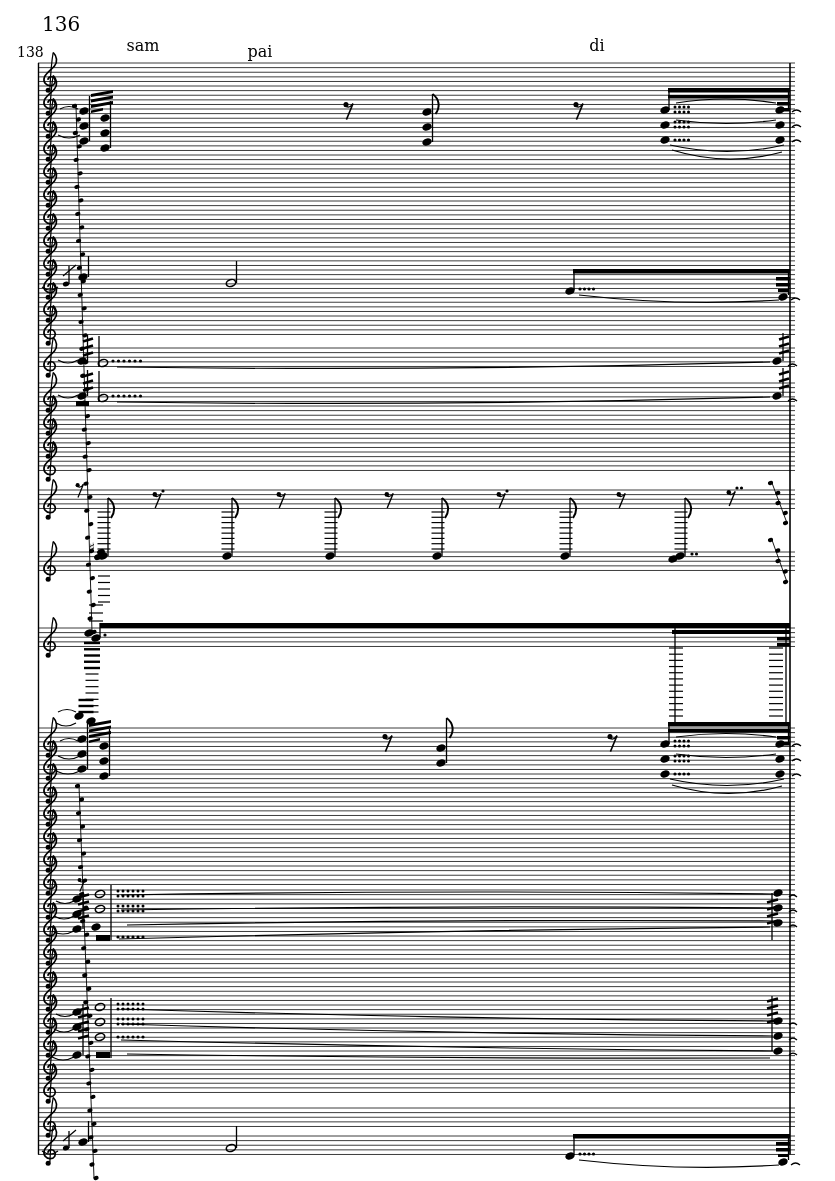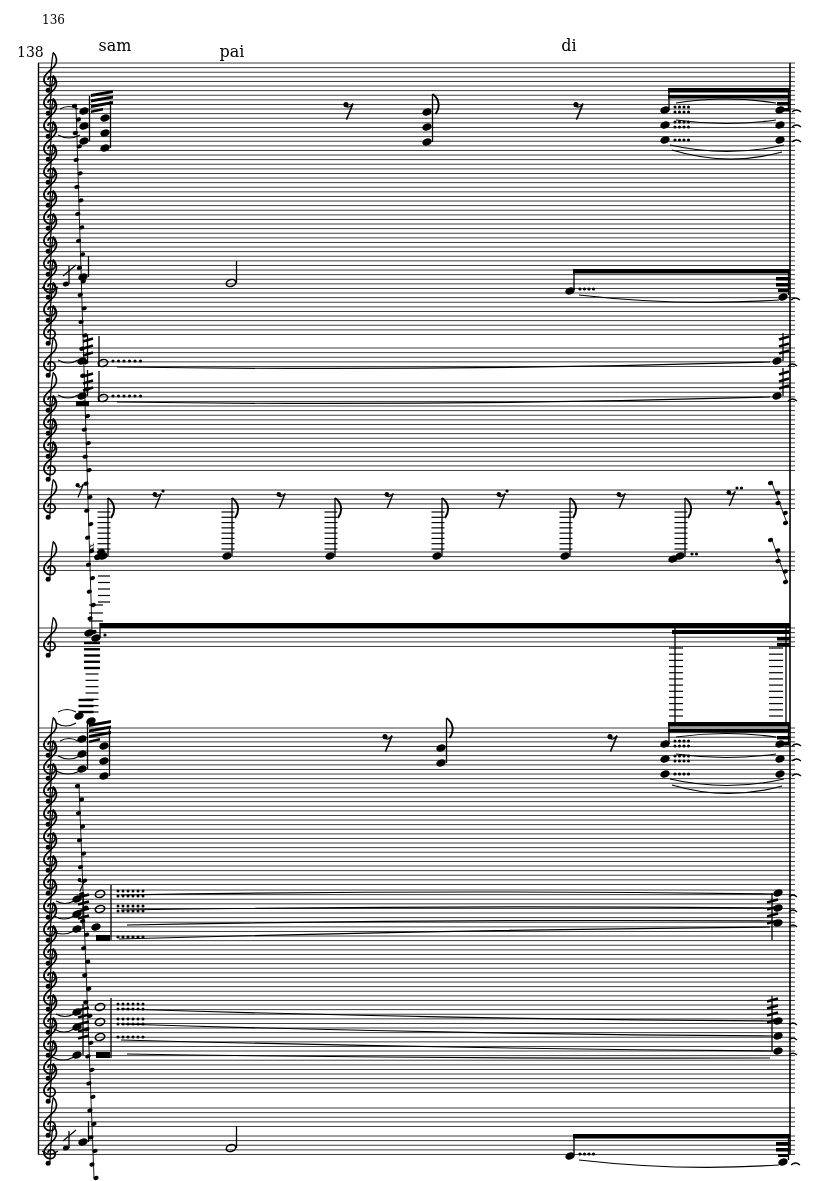--- a/index.html
+++ b/index.html
@@ -1,20 +1,20 @@
 <!DOCTYPE html>
 <html><head>
 <meta charset="utf-8">
 <style>
   html,body{margin:0;padding:0;background:#e8e8e8;}
   .page{position:relative;width:835px;height:1181px;background:#ffffff;overflow:hidden;
         font-family:"DejaVu Serif", serif;color:#000;}
-  .mnum{position:absolute;font-size:12px;line-height:1;}
+  .mnum{position:absolute;font-size:20px;line-height:1;}
   .mnum.small{font-size:14px;}
-  .lyric{position:absolute;transform:translateX(-50%);font-size:16px;line-height:1;}
+  .lyric{position:absolute;transform:translateX(-50%);font-size:16px;line-height:1;margin-left:28px;}
   svg.score{position:absolute;left:0;top:0;}
 </style>
 </head>
 <body>
 
 <div class="page">
   <div class="mnum" style="left: 42px; top: 14px;">136</div>
   <div class="mnum small" style="left: 17px; top: 45px;">138</div>
   <div class="lyric" style="left: 115px; top: 38px;">sam</div>
   <div class="lyric" style="left: 232px; top: 44px;">pai</div>

